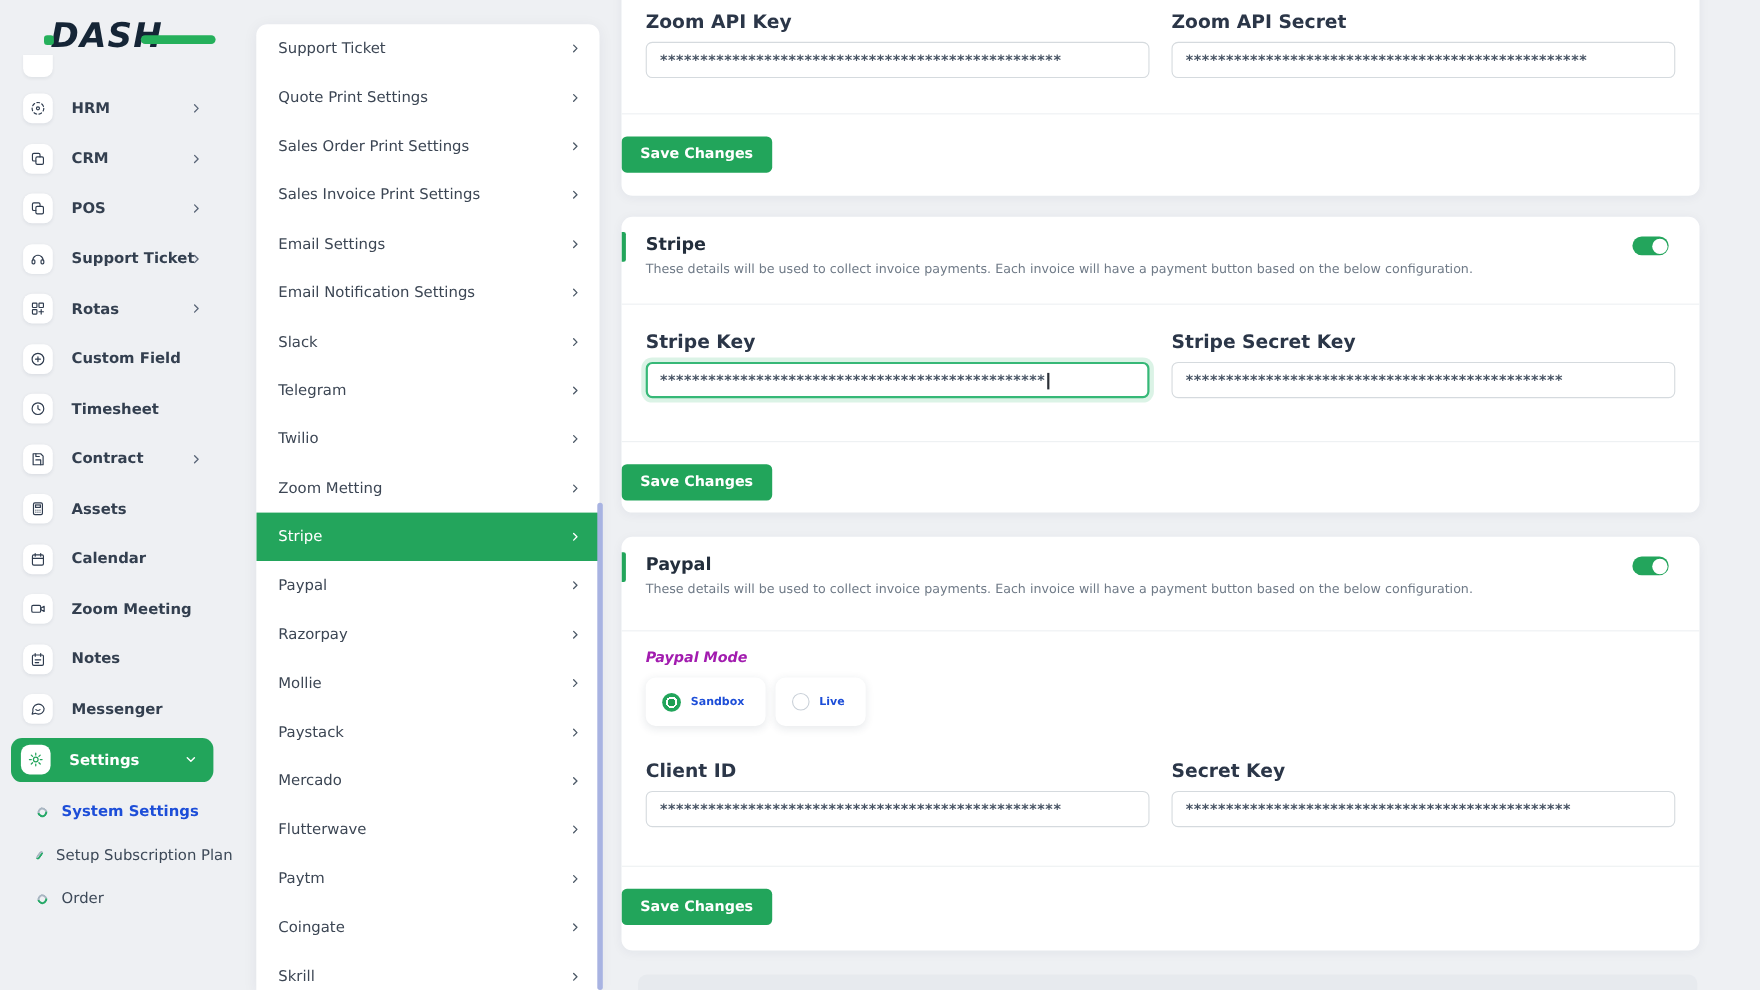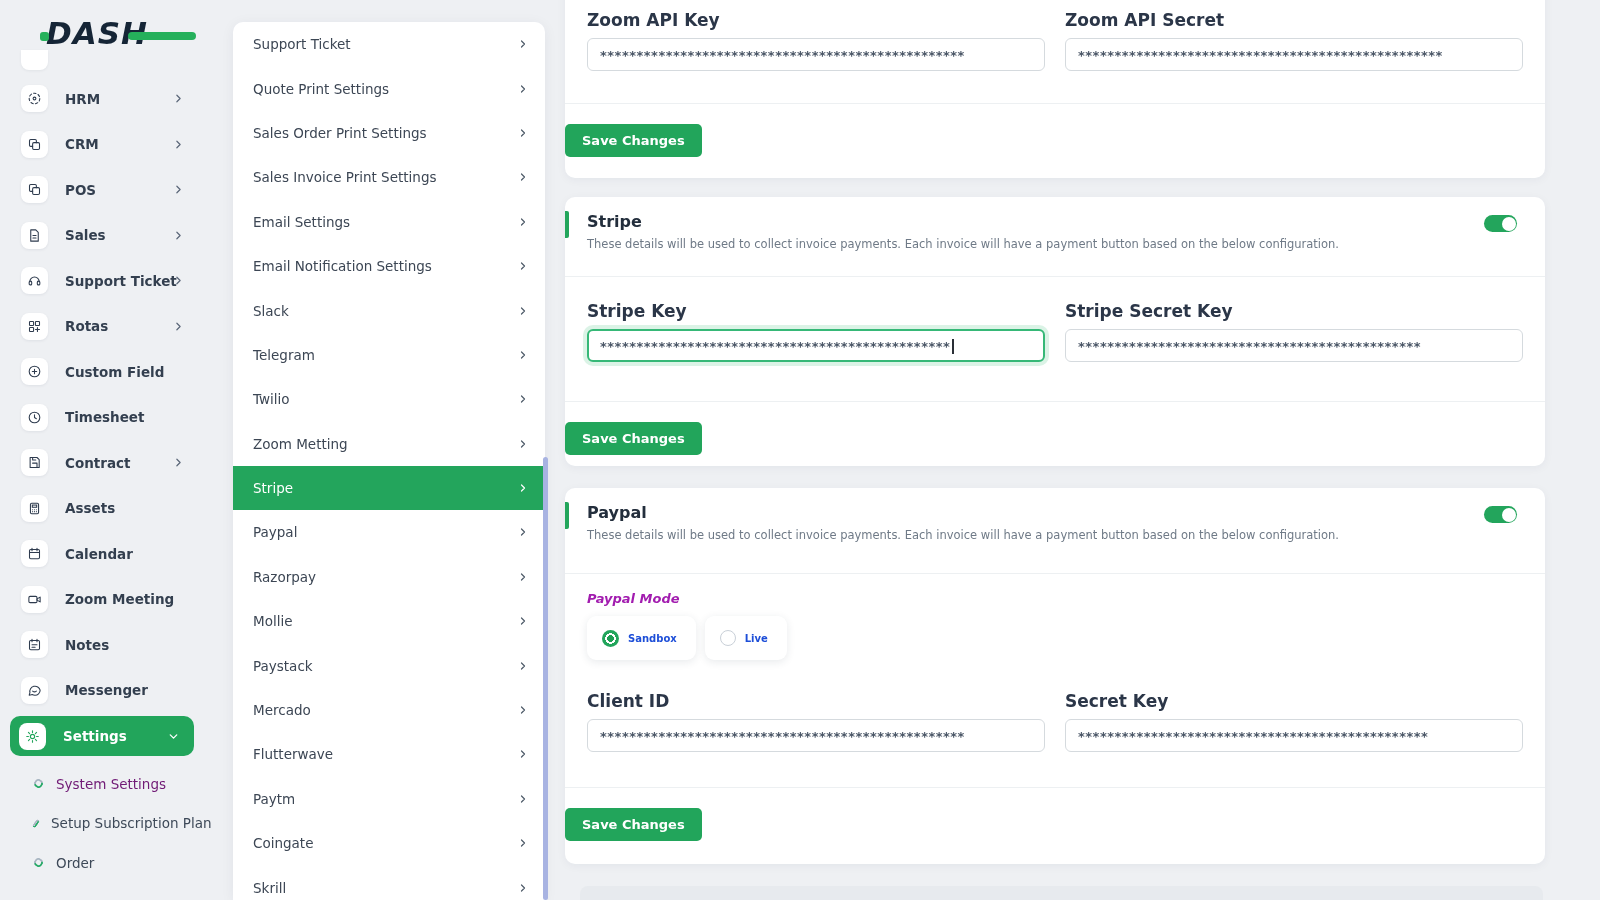--- a/index.html
+++ b/index.html
@@ -19,21 +19,21 @@
   .nav-label { margin-left:17px; font-size:13.5px; font-weight:600; color:#333f4f; white-space:nowrap; }
   .nav-chev { position:absolute; right:9px; color:#5a6678; display:flex; }
   .settings-pill { height:40px; margin:3px 0 2px 0; background:#22a55b; border-radius:10px; display:flex; align-items:center; padding-left:9px; position:relative; cursor:pointer; }
   .settings-pill .icon-box { color:#22a55b; box-shadow:none; }
   .settings-pill .nav-label { color:#fff; font-weight:700; }
   .settings-pill .nav-chev { color:#fff; right:14px; }
   .sub-nav { margin-top:8px; }
   .sub-item { height:39.5px; display:flex; align-items:center; padding-left:24px; cursor:pointer; }
   .bullet { width:9px; height:9px; border-radius:50%; border:2px solid #a9b6c2; border-bottom-color:#27a968; border-right-color:#27a968; transform:rotate(35deg); }
   .sub-label { margin-left:13px; font-size:13.5px; font-weight:500; color:#3d4958; white-space:nowrap; }
-  .sub-item.active .sub-label { color:#701a75; font-weight:400; }
+  .sub-item.active .sub-label { color:#1d4ed8; font-weight:700; }
 
   
   .submenu { position:absolute; left:233px; top:22px; width:312px; height:878px; background:#fff; border-radius:10px 10px 0 0; box-shadow:0 2px 14px rgba(25,42,70,.06); overflow:hidden; }
   .submenu-item { height:44.4px; display:flex; align-items:center; justify-content:space-between; padding:0 16px 0 20px; font-size:13.5px; color:#3c4654; cursor:pointer; }
   .submenu-item .sm-chev { color:#4d5a68; display:flex; }
   .submenu-item.active { background:#23a55c; color:#fff; }
   .submenu-item.active .sm-chev { color:#fff; }
   .scroll-thumb { position:absolute; left:543px; top:457px; width:5px; height:443px; background:#a8b3e2; border-radius:3px; }
 
   
@@ -119,34 +119,20 @@
       <span class="nav-label">POS</span>
       <span class="nav-chev">
           <svg width="13" height="13" viewBox="0 0 24 24" fill="none" stroke="currentColor" stroke-width="2.2" stroke-linecap="round" stroke-linejoin="round">
             <polyline points="9 6 15 12 9 18"></polyline>
           </svg>
         </span>
     </div>
     <div class="nav-item">
       <span class="icon-box">
           <svg width="15" height="15" viewBox="0 0 24 24" fill="none" stroke="currentColor" stroke-width="1.7" stroke-linecap="round" stroke-linejoin="round">
-            <path d="M6 3h8l4 4v14H6z"></path>
-            <path d="M9.5 12h5M9.5 16h5"></path>
-          </svg>
-        </span>
-      <span class="nav-label">Sales</span>
-      <span class="nav-chev">
-          <svg width="13" height="13" viewBox="0 0 24 24" fill="none" stroke="currentColor" stroke-width="2.2" stroke-linecap="round" stroke-linejoin="round">
-            <polyline points="9 6 15 12 9 18"></polyline>
-          </svg>
-        </span>
-    </div>
-    <div class="nav-item">
-      <span class="icon-box">
-          <svg width="15" height="15" viewBox="0 0 24 24" fill="none" stroke="currentColor" stroke-width="1.7" stroke-linecap="round" stroke-linejoin="round">
             <path d="M4.5 14a7.5 7.5 0 0 1 15 0"></path>
             <rect x="3.5" y="13" width="4" height="6" rx="1.6"></rect>
             <rect x="16.5" y="13" width="4" height="6" rx="1.6"></rect>
           </svg>
         </span>
       <span class="nav-label">Support Ticket</span>
       <span class="nav-chev">
           <svg width="13" height="13" viewBox="0 0 24 24" fill="none" stroke="currentColor" stroke-width="2.2" stroke-linecap="round" stroke-linejoin="round">
             <polyline points="9 6 15 12 9 18"></polyline>
           </svg>

